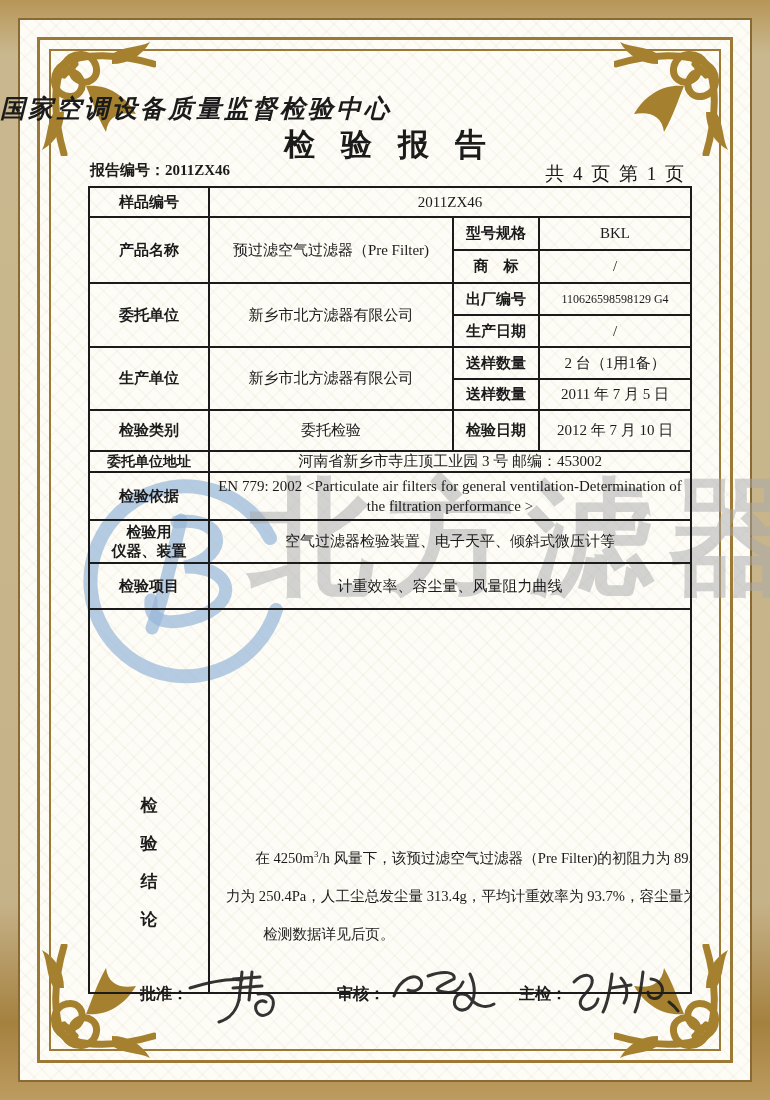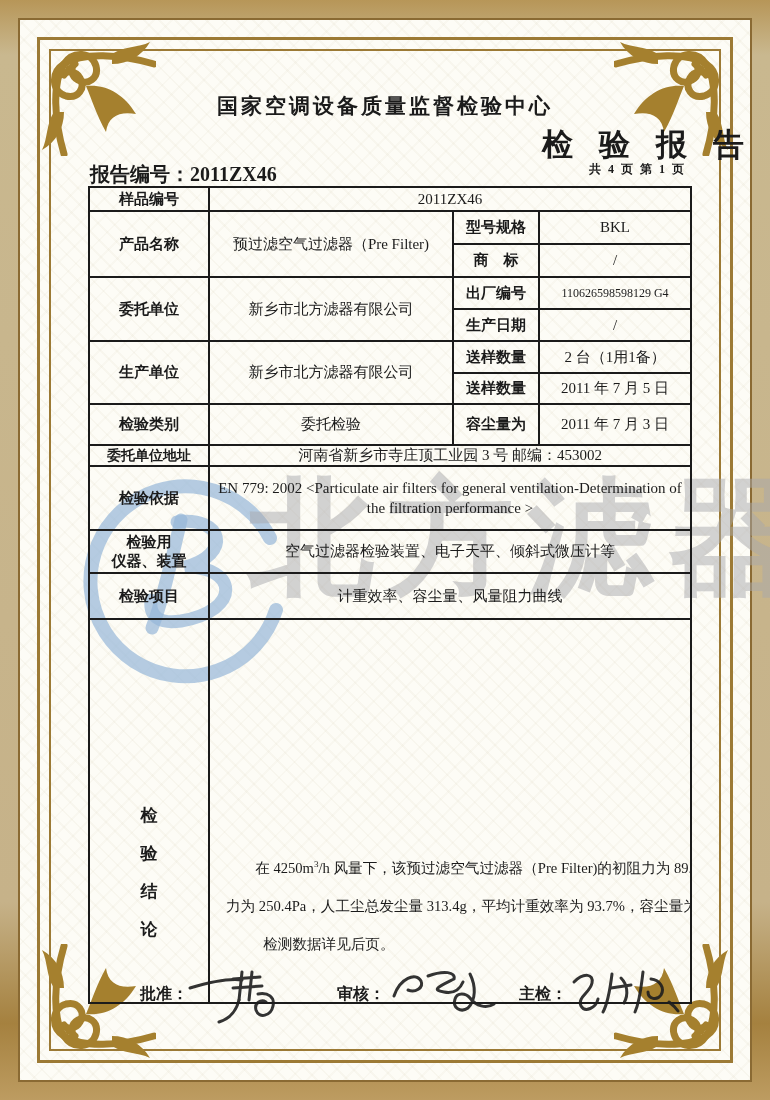--- a/index.html
+++ b/index.html
@@ -20,26 +20,26 @@
   .orn.br{bottom:24px;right:24px;transform:scale(-1,-1);}
   
   #watermark{position:absolute;inset:0;z-index:1;pointer-events:none;}
   .wm-cn{position:absolute;left:248px;top:455px;font-family:"Liberation Sans","DejaVu Sans",sans-serif;
          font-weight:bold;font-size:126px;letter-spacing:14px;color:rgba(168,168,172,.50);white-space:nowrap;}
   .wm-en{position:absolute;left:268px;top:592px;font-family:"Liberation Sans","DejaVu Sans",sans-serif;
          font-weight:bold;font-size:26px;letter-spacing:1px;color:rgba(125,152,180,.85);white-space:nowrap;}
   .wm-logo{position:absolute;left:55px;top:450px;}
   
   #content{position:absolute;inset:0;z-index:2;}
-  .org-title{position:absolute;top:92px;left:0;width:100%;text-align:center;
-             font-size:21px;font-weight:bold;letter-spacing:3px;}
-  .report-title{position:absolute;top:124px;left:0;width:100%;text-align:right;
+  .org-title{position:absolute;top:92px;left:0;width:100%;
+             font-size:25px;font-weight:bold;letter-spacing:3px;font-style:italic;}
+  .report-title{position:absolute;top:124px;left:0;width:100%;text-align:center;
              font-size:31px;font-weight:bold;letter-spacing:26px;text-indent:26px;}
-  .meta-left{position:absolute;left:90px;top:161px;font-size:20px;font-weight:bold;}
-  .meta-right{position:absolute;right:84px;top:161px;font-size:12px;font-weight:bold;letter-spacing:2px;}
+  .meta-left{position:absolute;left:90px;top:161px;font-size:15px;font-weight:bold;}
+  .meta-right{position:absolute;right:84px;top:161px;font-size:19px;font-weight:normal;letter-spacing:2px;}
   table.rpt{position:absolute;left:88px;top:186px;width:602px;border-collapse:collapse;table-layout:fixed;}
   table.rpt td{border:2px solid #1b1b1b;font-size:15px;text-align:center;vertical-align:middle;
                padding:0 4px;background:transparent;overflow:hidden;}
   td.lbl{font-weight:bold;}
   td.left{text-align:left;padding-left:12px;}
   td.en{font-size:14.5px;line-height:20px;}
   td.concl-label{vertical-align:top;}
   .vchars{display:flex;flex-direction:column;align-items:center;gap:15px;padding-top:122px;
           font-size:17px;font-weight:bold;}
   .concl-cell{position:relative;padding:0;}
@@ -130,21 +130,21 @@
     <div class="meta-right">共 4 页 第 1 页</div>
 
     <table class="rpt">
       <colgroup>
           <col style="width:120px">
           <col style="width:244px">
           <col style="width:86px">
           <col style="width:152px">
         </colgroup>
       <tbody>
-          <tr style="height:24px">
+          <tr style="height:30px">
         <td class="lbl">样品编号</td>
         <td class="left" colspan="3">2011ZX46</td>
       </tr>
       <tr style="height:33px">
         <td class="lbl" rowspan="2">产品名称</td>
         <td rowspan="2">预过滤空气过滤器（Pre Filter)</td>
         <td class="lbl">型号规格</td>
         <td>BKL</td>
       </tr>
       <tr style="height:33px">
@@ -167,28 +167,28 @@
         <td class="lbl">送样数量</td>
         <td>2 台（1用1备）</td>
       </tr>
       <tr style="height:31px">
         <td class="lbl">送样数量</td>
         <td>2011 年 7 月 5 日</td>
       </tr>
       <tr style="height:41px">
         <td class="lbl">检验类别</td>
         <td>委托检验</td>
-        <td class="lbl">容尘量为</td>
-        <td>2011 年 7 月 3 日</td>
+        <td class="lbl">检验日期</td>
+        <td>2012 年 7 月 10 日</td>
       </tr>
       <tr style="height:18px">
         <td class="lbl" style="font-size:14px">委托单位地址</td>
         <td colspan="3">河南省新乡市寺庄顶工业园 3 号 邮编：453002</td>
       </tr>
-      <tr style="height:64px">
+      <tr style="height:48px">
         <td class="lbl">检验依据</td>
         <td colspan="3" class="en">EN 779: 2002 &lt;Particulate air filters for general ventilation-Determination of the filtration performance &gt;</td>
       </tr>
       <tr style="height:43px">
         <td class="lbl">
           <div>检验用</div>
           <div>仪器、装置</div>
         </td>
         <td colspan="3">空气过滤器检验装置、电子天平、倾斜式微压计等</td>
       </tr>

